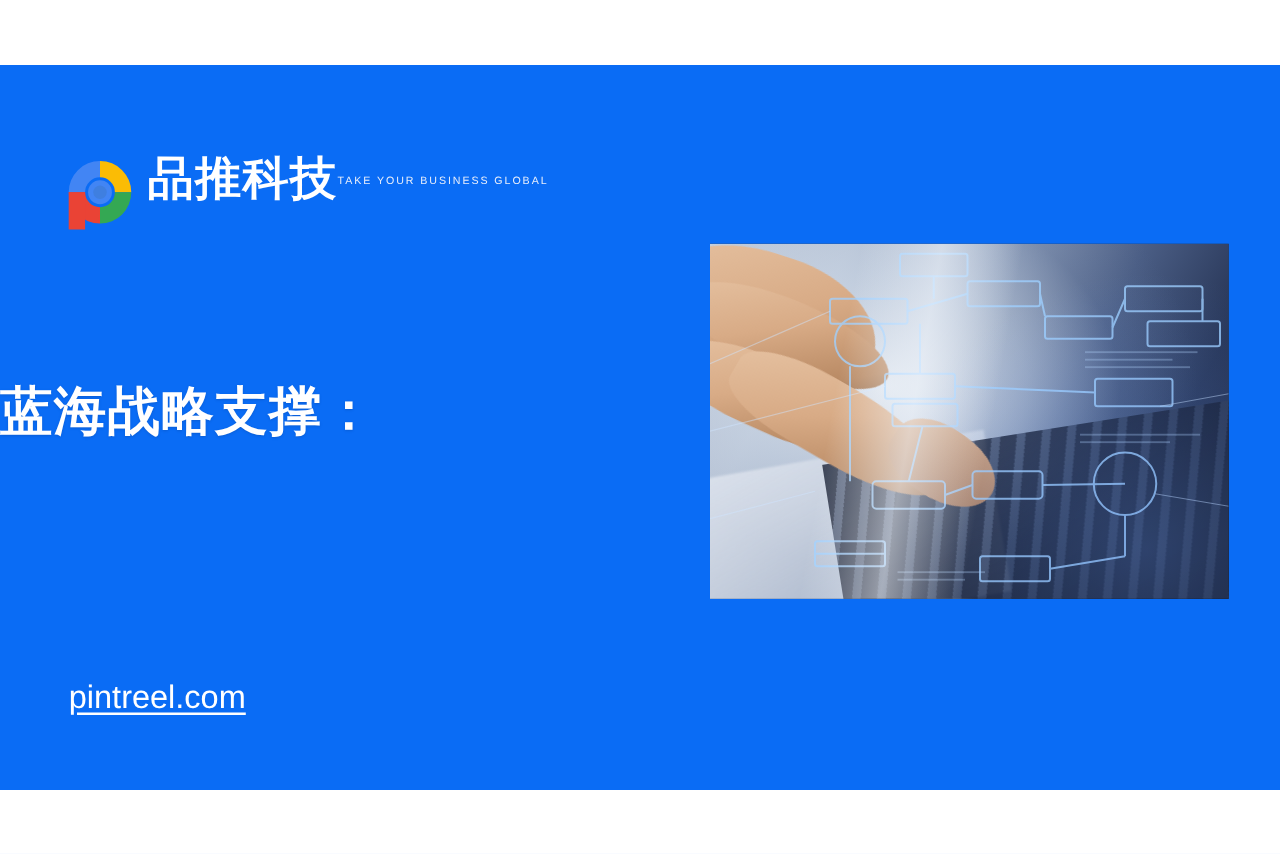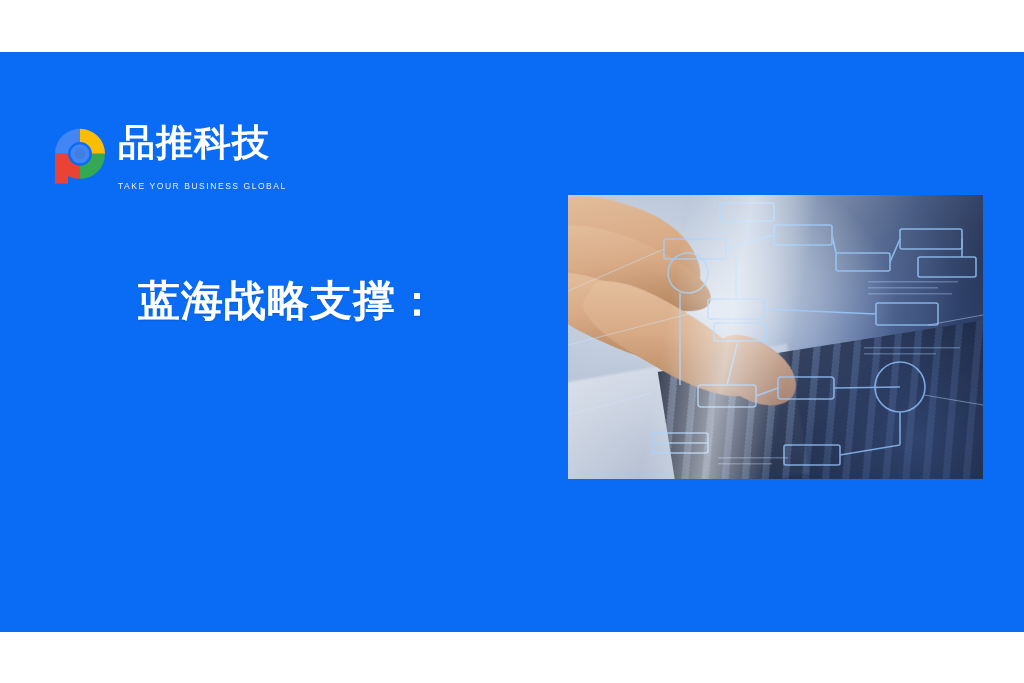--- a/index.html
+++ b/index.html
@@ -41,21 +41,21 @@
   }
   .logo-mark {
     width: 60px;
     height: 62px;
     flex: 0 0 auto;
     margin-top: 2px;
   }
   .logo-text-block {
     margin-left: 8px;
     display: flex;
-    flex-direction: column;
+    flex-direction: row;
     justify-content: flex-start;
   }
   .logo-name {
     font-family: "Liberation Sans", sans-serif;
     font-weight: bold;
     font-size: 37px;
     line-height: 42px;
     color: #ffffff;
     letter-spacing: 1px;
     white-space: nowrap;
@@ -80,21 +80,21 @@
     font-family: "DejaVu Serif", "Liberation Serif", serif;
     font-weight: bold;
     color: #ffffff;
   }
   .headline-line {
     font-size: 42px;
     line-height: 54px;
     white-space: nowrap;
     text-shadow: 0 1px 2px rgba(10,50,120,0.25);
   }
-  .headline-line-1 { padding-left: 138px; letter-spacing: 1px; }
+  .headline-line-1 { letter-spacing: 1px; margin-top: 28px; }
   .headline-line-2 { padding-left: 8px; letter-spacing: 1px; }
 
   
   .photo {
     position: absolute;
     left: 568px;
     top: 195px;
     width: 415px;
     height: 284px;
     overflow: hidden;
@@ -262,14 +262,15 @@
         <rect x="296" y="152" width="96" height="1.5"></rect>
         <rect x="296" y="158" width="72" height="1.5"></rect>
         <rect x="150" y="262" width="70" height="1.5"></rect>
         <rect x="150" y="268" width="54" height="1.5"></rect>
       </g>
     </svg>
 
     <div class="photo-sheen"></div>
   </div>
 
+  <div class="site-url">pintreel.com</div>
 
 </div>
 
 </body></html>

